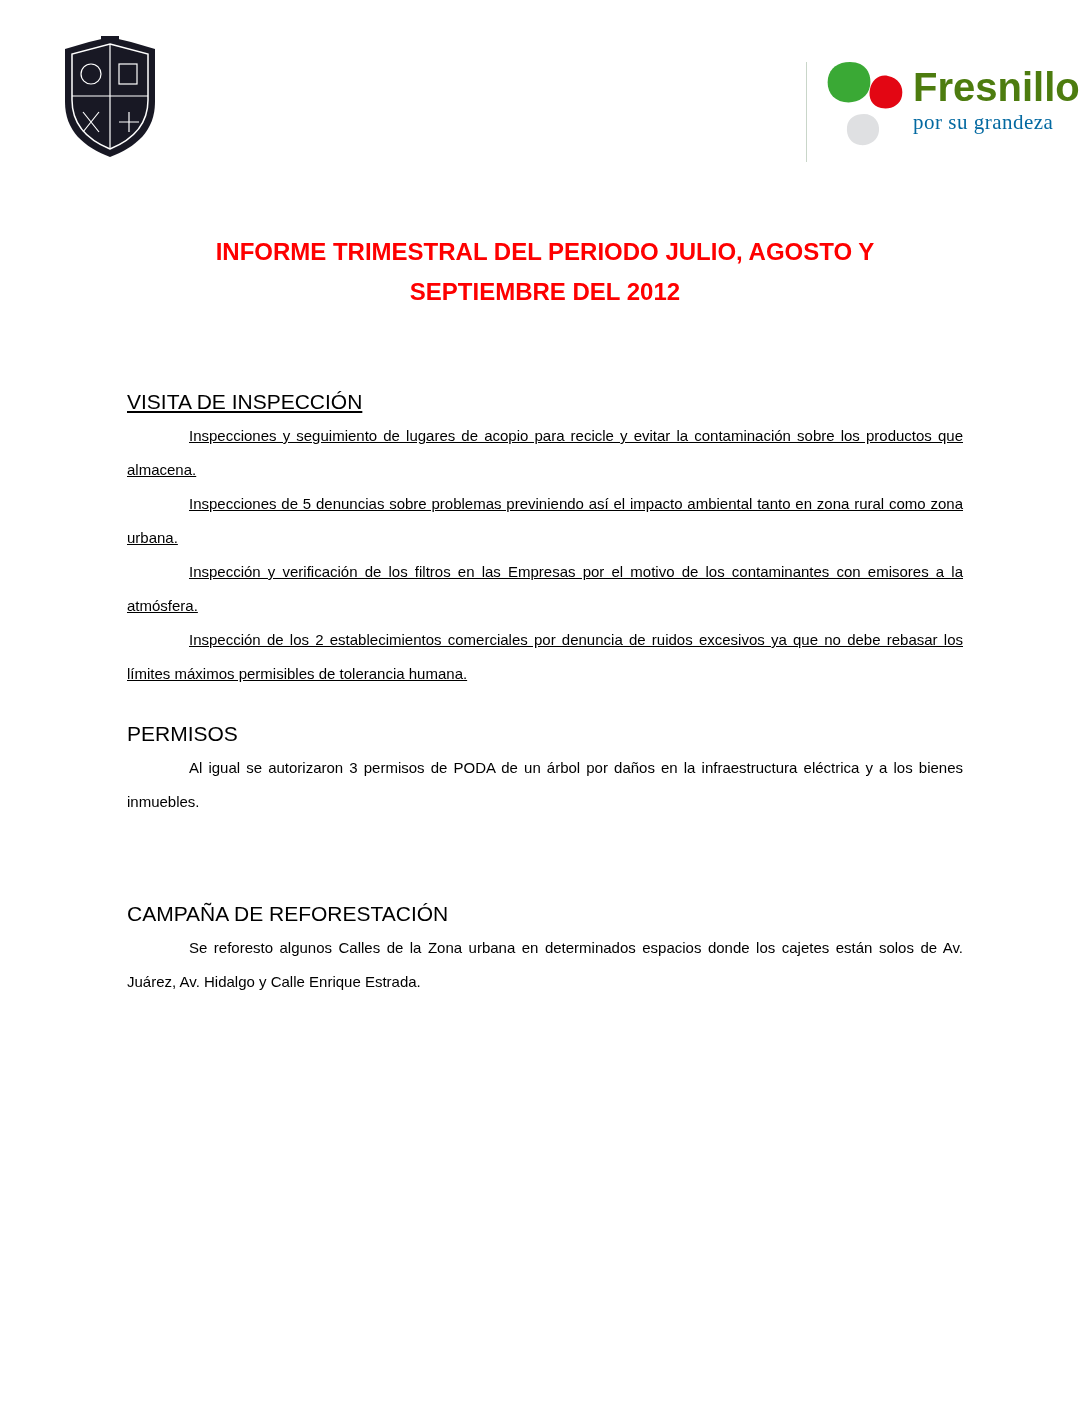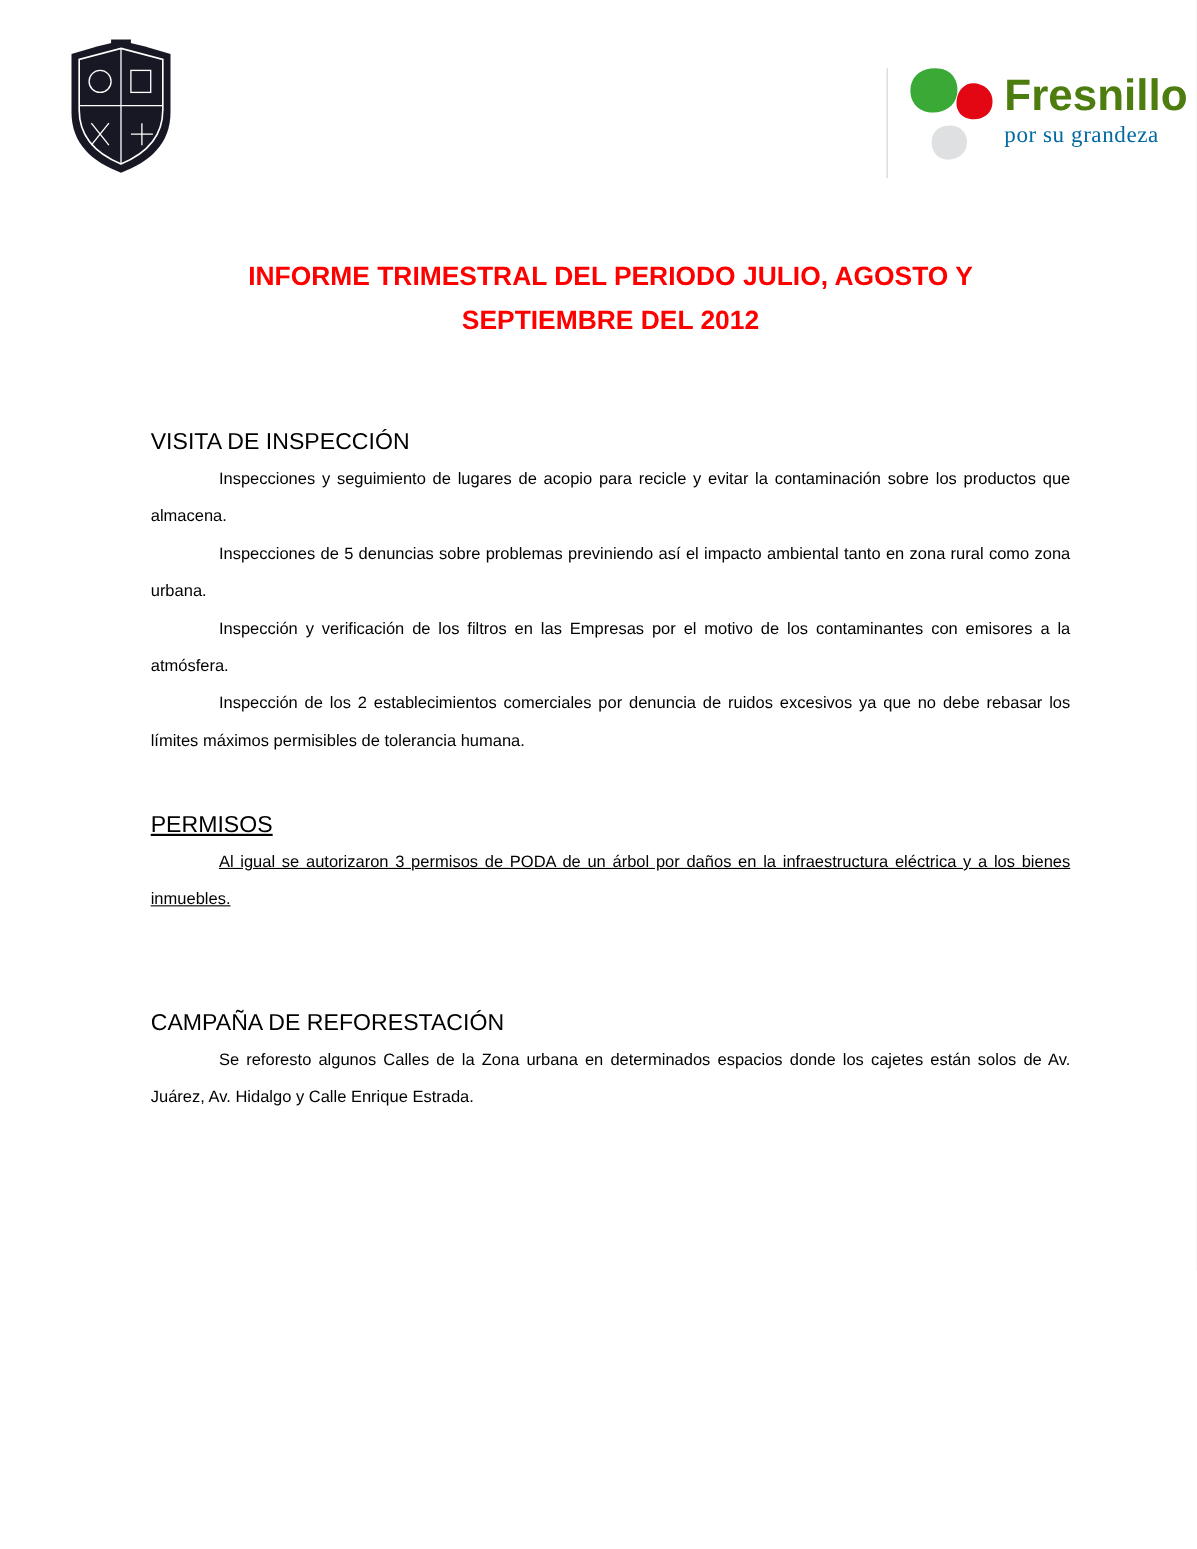--- a/index.html
+++ b/index.html
@@ -22,39 +22,39 @@
   .ayto-l2 { font-size: 11px; letter-spacing: 2px; color: #8bc34a; font-weight: bold; }
   .hdr-divider { position: absolute; left: 806px; top: 62px; width: 1px; height: 100px; background: #c9d6c9; }
   .flower { position: absolute; left: 820px; top: 58px; }
   .brand { position: absolute; left: 913px; top: 66px; }
   .brand-name { font-size: 40px; font-weight: bold; color: #4d7c0f; line-height: 1.05; }
   .brand-tagline { font-size: 21px; color: #0369a1; letter-spacing: 0.5px; margin-top: 2px; font-family: Liberation Serif, serif; }
 
   
   .content {
     position: absolute;
-    left: 137px;
+    left: 127px;
     top: 232px;
     width: 836px;
   }
   .doc-title {
     color: #fe0000;
     font-weight: bold;
     font-size: 24px;
     line-height: 40px;
     text-align: center;
   }
   .section-heading {
     font-size: 21px;
     line-height: 34px;
     font-weight: normal;
   }
   .section { margin-top: 0; }
-  .section--first { margin-top: 73px; }
-  .section--permisos { margin-top: 42px; text-decoration: underline; }
+  .section--first { margin-top: 73px; text-decoration: underline; }
+  .section--permisos { margin-top: 26px; }
   .section--campana { margin-top: 78px; }
   .para {
     font-size: 15px;
     line-height: 34px;
     text-align: justify;
     text-indent: 62px;
   }
 </style>
 </head>
 <body>

